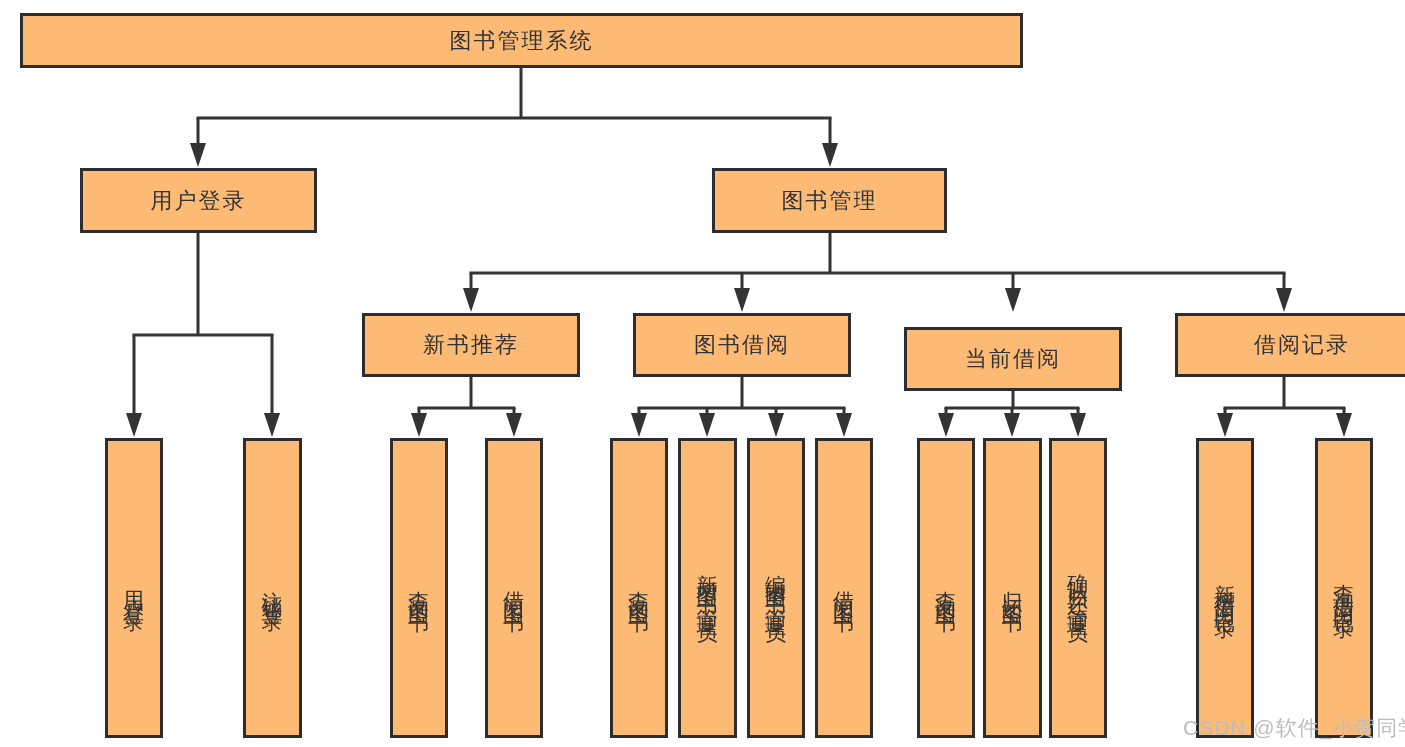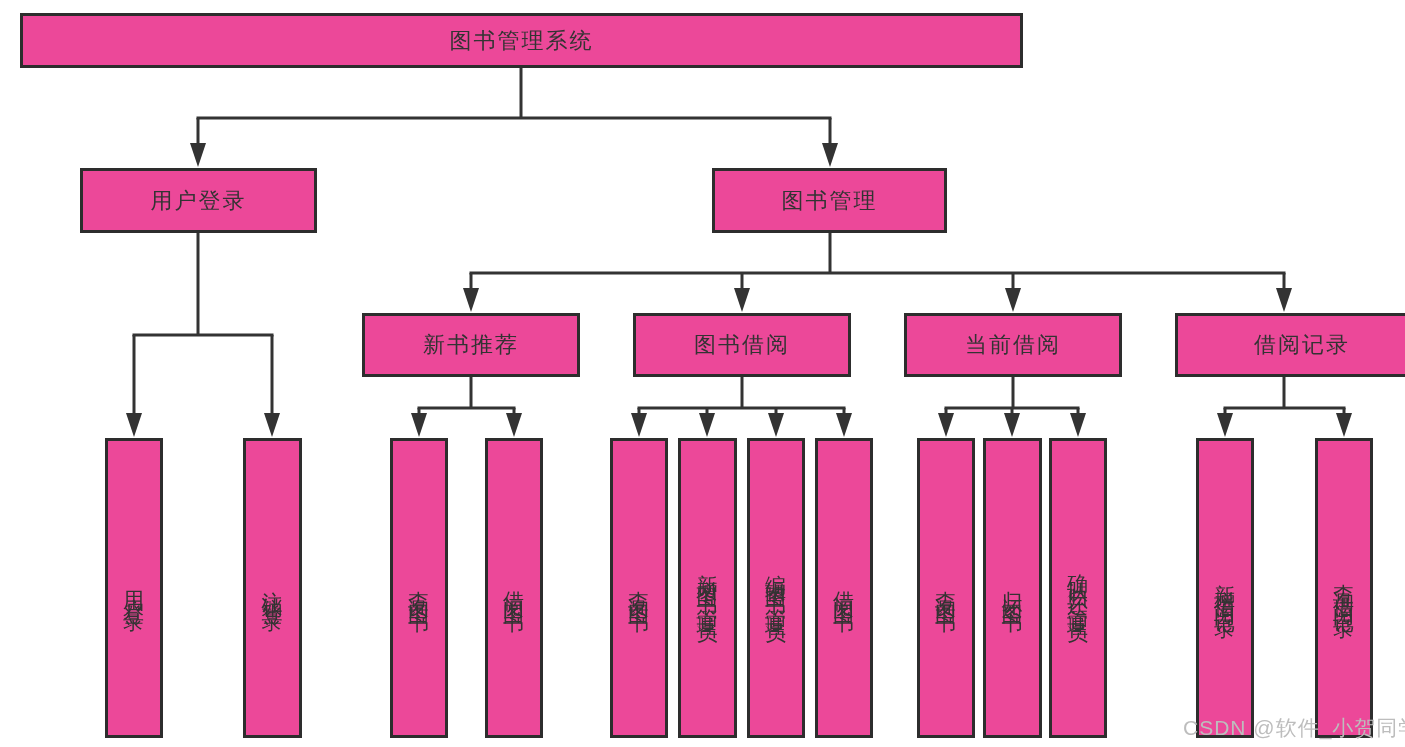--- a/index.html
+++ b/index.html
@@ -13,21 +13,21 @@
   }
   #connector-svg {
     position: absolute;
     left: 0; top: 0;
     width: 1405px; height: 747px;
     z-index: 0;
   }
   .box {
     position: absolute;
     box-sizing: border-box;
-    background: #ec4899;
+    background: #fdba74;
     border: 3px solid #2d2d2d;
     display: flex;
     align-items: center;
     justify-content: center;
     z-index: 1;
     color: #333333;
   }
   .h-label {
     font-size: 22px;
     letter-spacing: 2px;
@@ -122,21 +122,21 @@
   <div class="box" style="left:712px; top:168px; width:235px; height:65px;text-align:center;">
     <span class="h-label">图书管理</span>
   </div>
 
   <div class="box" style="left:362px; top:313px; width:218px; height:64px;">
     <span class="h-label">新书推荐</span>
   </div>
   <div class="box" style="left:633px; top:313px; width:218px; height:64px;">
     <span class="h-label">图书借阅</span>
   </div>
-  <div class="box" style="left:904px; top:313px; width:218px; height:64px;">
+  <div class="box" style="left:904px; top:327px; width:218px; height:64px;">
     <span class="h-label">当前借阅</span>
   </div>
   <div class="box" style="left:1175px; top:313px; width:254px; height:64px;">
     <span class="h-label">借阅记录</span>
   </div>
 
   <div class="box" style="left:105px; top:438px; width:58px; height:300px;">
     <span class="v-label">用户登录</span>
   </div>
   <div class="box" style="left:243px; top:438px; width:59px; height:300px;">

